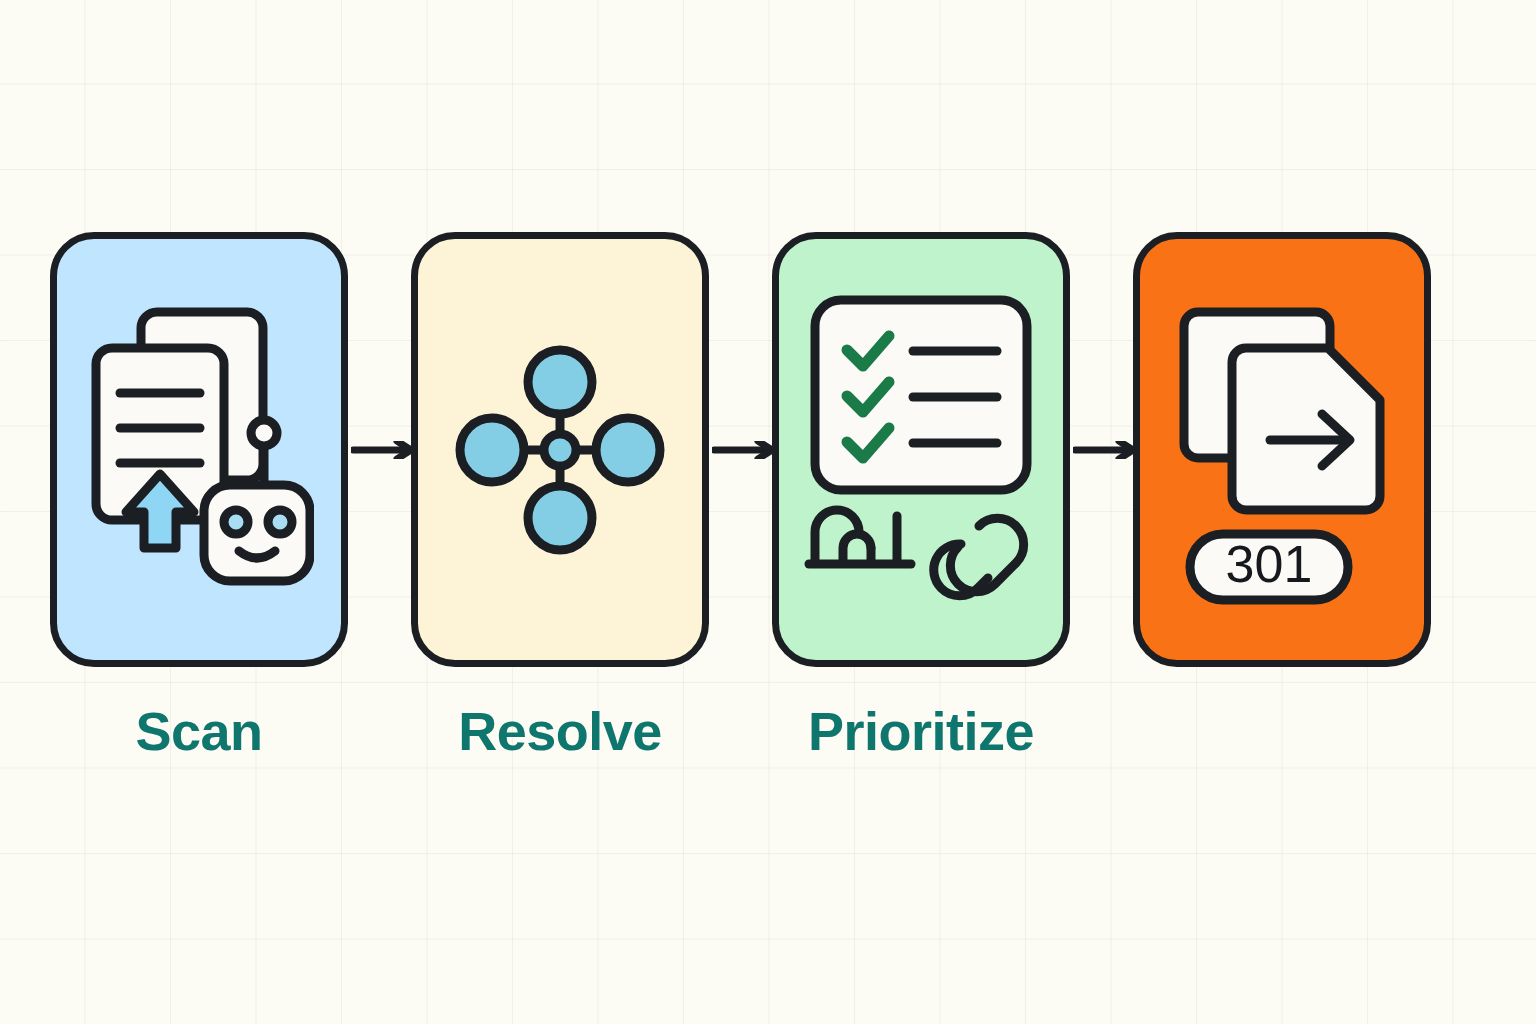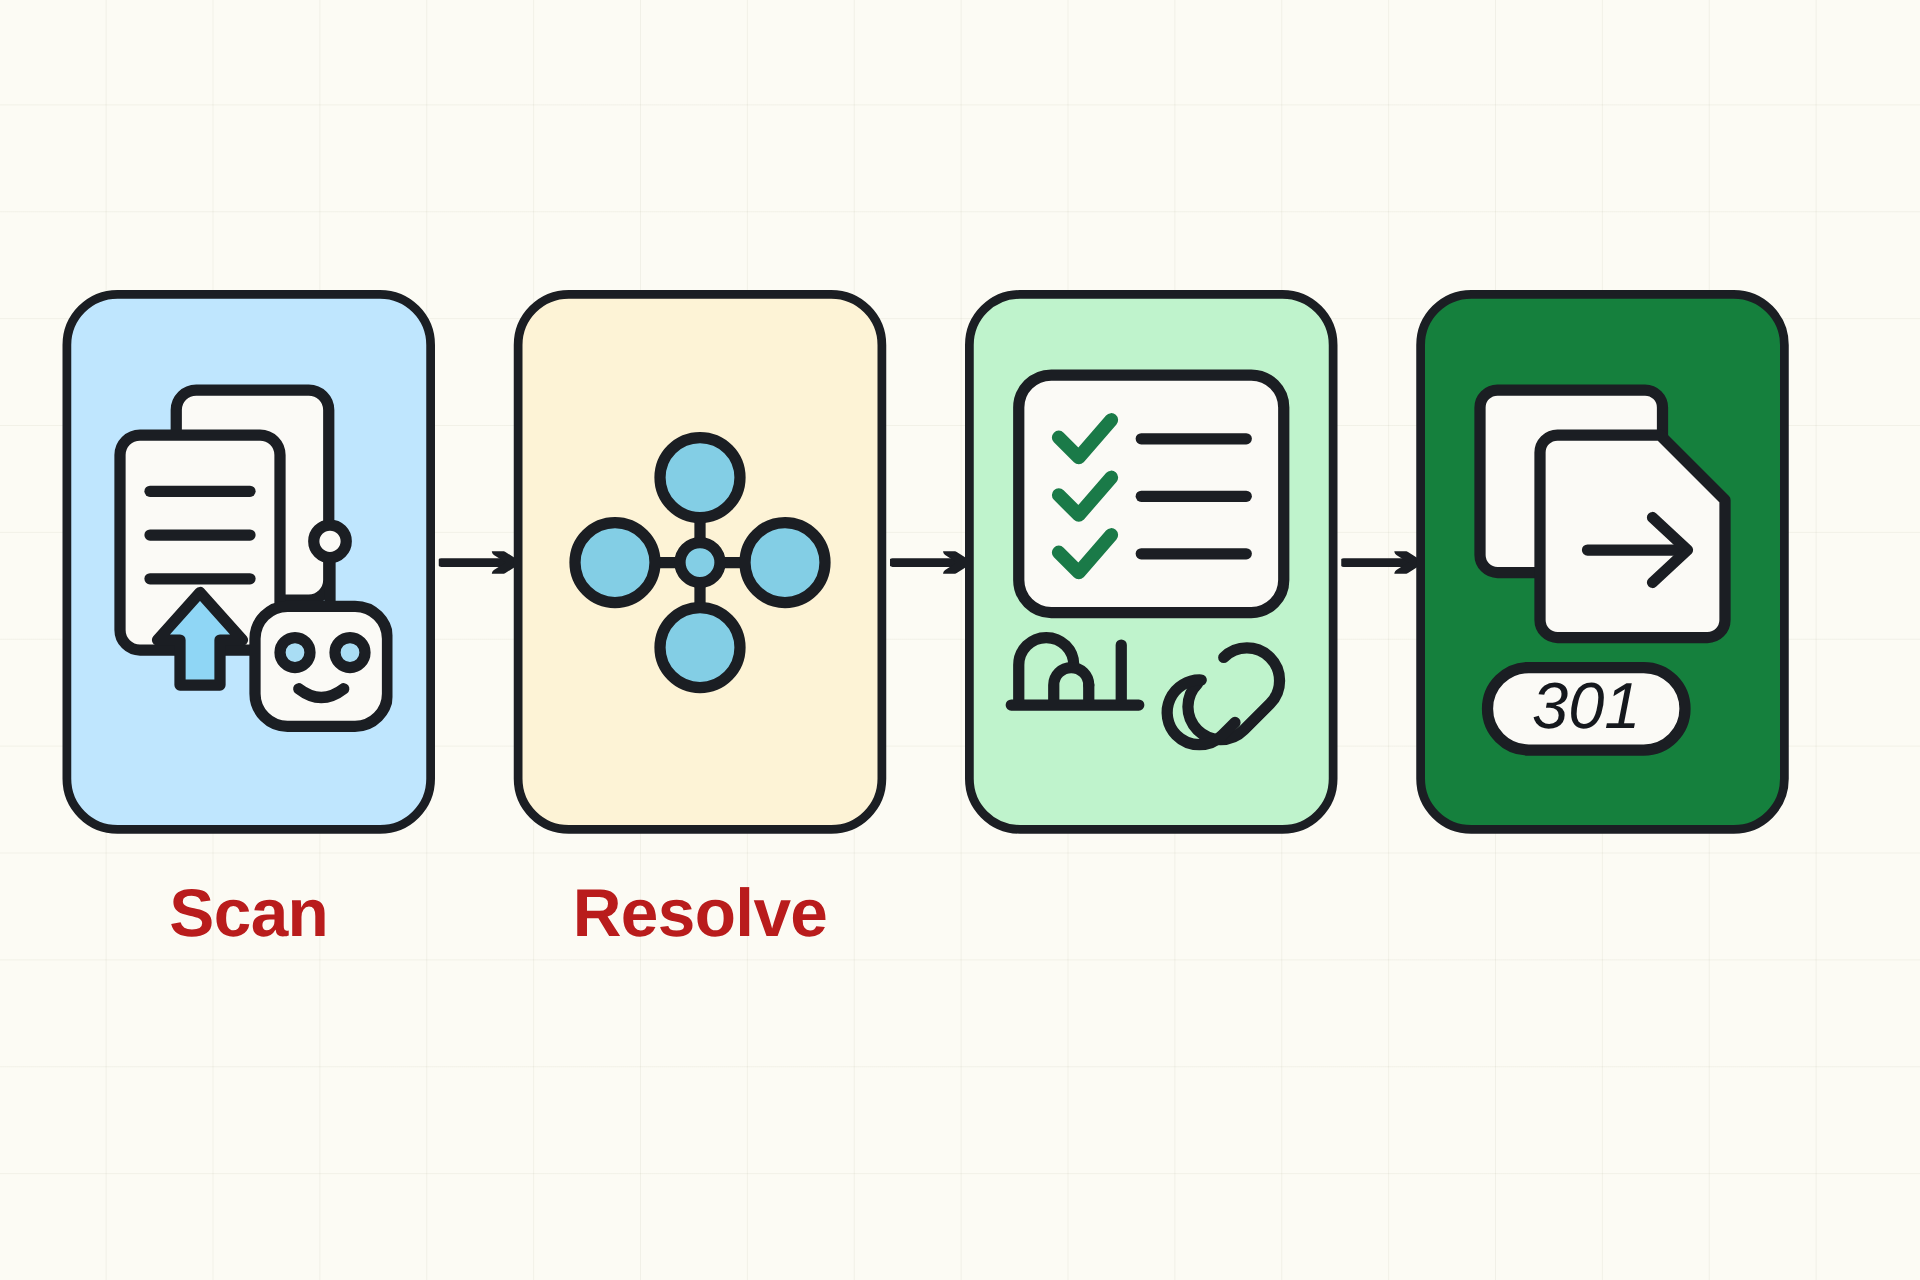--- a/index.html
+++ b/index.html
@@ -41,21 +41,21 @@
     box-sizing: border-box;
     display: flex;
     align-items: center;
     justify-content: center;
   }
   .card-label {
     margin-top: 36px;
     text-align: center;
     font-size: 54px;
     font-weight: 700;
-    color: #b91c1c;
+    color: #0f766e;
     letter-spacing: -0.5px;
     line-height: 1.05;
   }
   .arrow {
     position: absolute;
     top: 441px;
     height: 18px;
     width: 68px;
   }
   svg { display: block; }
@@ -155,33 +155,34 @@
           <line x1="96" y1="226" x2="96" y2="272"></line>
           <line x1="8" y1="274" x2="110" y2="274"></line>
         </g>
 
         <g stroke="#1B1E23" stroke-width="9" fill="none" stroke-linecap="round" stroke-linejoin="round">
           <path d="M178 236 a26 26 0 0 1 37 37 l-21 21 a26 26 0 0 1 -37 -37"></path>
           <path d="M160 254 a26 26 0 0 0 -20 44 a26 26 0 0 0 37 0 l10 -10"></path>
         </g>
       </svg>
     </div>
+    <div class="card-label">Prioritize</div>
   </div>
 
   <div class="arrow" style="left:1073px;">
     <svg width="68" height="18" viewBox="0 0 68 18">
       <g stroke="#1B1E23" stroke-width="7" fill="none" stroke-linecap="round" stroke-linejoin="round">
         <line x1="2" y1="9" x2="58" y2="9"></line>
         <polyline points="46,0 60,9 46,18"></polyline>
       </g>
     </svg>
   </div>
 
   <div class="step" style="left:1133px;">
-    <div class="card" style="background:#15803d;font-style:italic;">
+    <div class="card" style="background:#f97316;">
       <svg width="240" height="320" viewBox="0 0 240 320">
         <g fill="#FBFAF6" stroke="#1B1E23" stroke-width="9" stroke-linejoin="round" stroke-linecap="round">
 
           <path d="M36 22 h118 a14 14 0 0 1 14 14 v118 a14 14 0 0 1 -14 14 h-118 a14 14 0 0 1 -14 -14 v-118 a14 14 0 0 1 14 -14 z"></path>
 
           <path d="M84 58 h82 l52 52 v96 a14 14 0 0 1 -14 14 h-120 a14 14 0 0 1 -14 -14 v-134 a14 14 0 0 1 14 -14 z"></path>
         </g>
         <g stroke="#1B1E23" stroke-width="9" fill="none" stroke-linecap="round" stroke-linejoin="round">
           <line x1="108" y1="150" x2="186" y2="150"></line>
           <polyline points="160,124 188,150 160,176"></polyline>

